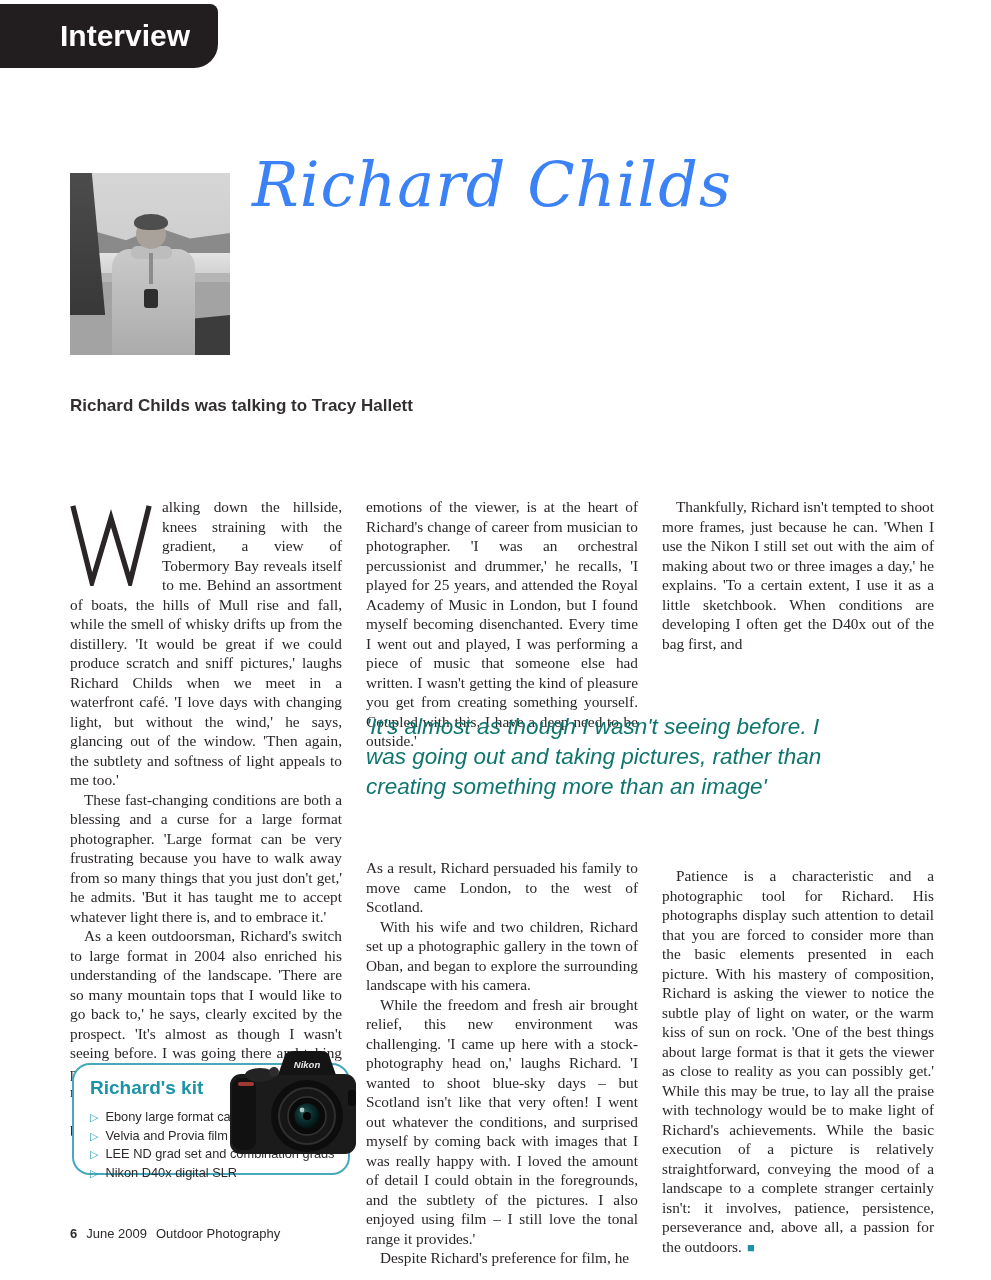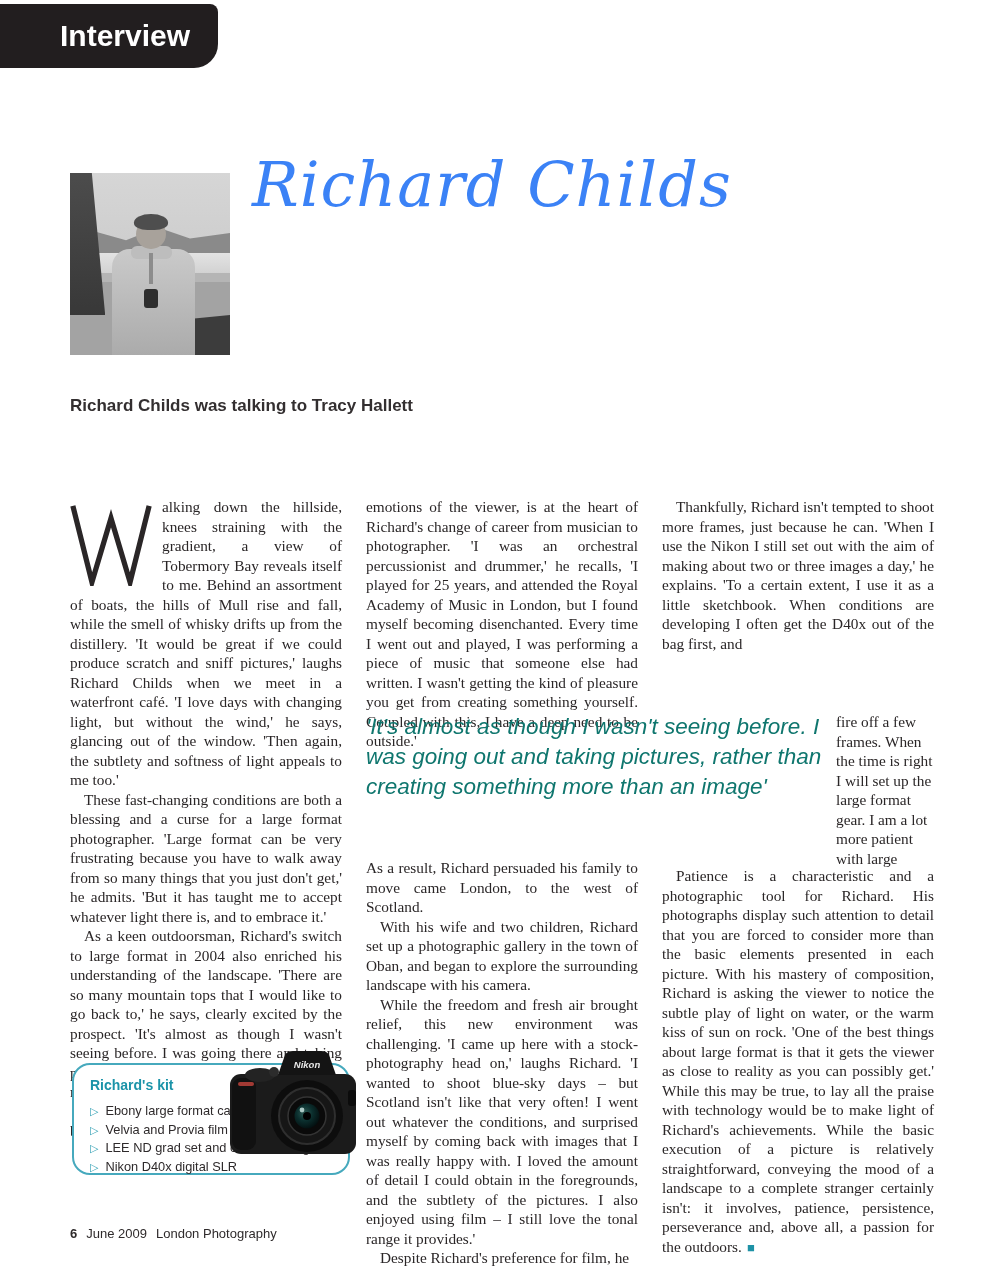--- a/index.html
+++ b/index.html
@@ -79,21 +79,21 @@
   }
   .endmark { color:#1e92a6; font-size:13px; letter-spacing:0; margin-left:5px; }
 
   
   .kitbox {
     position:absolute; left:72px; top:1063px; width:278px; height:112px;
     border:2.5px solid #46a9bd; border-radius:18px; background:#ffffff; box-sizing:border-box;
   }
   .kit-title {
     margin:12px 0 0 16px; font-family:"Liberation Sans","DejaVu Sans",sans-serif;
-    font-size:14px; font-weight:bold; color:#1b93a8;
+    font-size:19px; font-weight:bold; color:#1b93a8;
   }
   .kitlist {
     margin:9px 0 0 16px; padding:0; list-style:none;
     font-family:"Liberation Sans","DejaVu Sans",sans-serif;
     font-size:12.8px; line-height:18.5px; color:#2e2a2b; white-space:nowrap;
   }
   .kitlist li { display:flex; gap:7px; align-items:baseline; }
   .kit-bullet { color:#2a9cb1; font-size:11px; }
 
   .camera-svg { position:absolute; left:222px; top:1044px; }
@@ -156,21 +156,20 @@
     <p>As a result, Richard persuaded his family to move came London, to the west of Scotland.</p>
     <p class="ind">With his wife and two children, Richard set up a photographic gallery in the town of Oban, and began to explore the surrounding landscape with his camera.</p>
     <p class="ind">While the freedom and fresh air brought relief, this new environment was challenging. 'I came up here with a stock-photography head on,' laughs Richard. 'I wanted to shoot blue-sky days – but Scotland isn't like that very often! I went out whatever the conditions, and surprised myself by coming back with images that I was really happy with. I loved the amount of detail I could obtain in the foregrounds, and the subtlety of the pictures. I also enjoyed using film – I still love the tonal range it provides.'</p>
     <p class="ind">Despite Richard's preference for film, he</p>
   </div>
 
   <div class="col" id="col3a">
     <p class="ind">Thankfully, Richard isn't tempted to shoot more frames, just because he can. 'When I use the Nikon I still set out with the aim of making about two or three images a day,' he explains. 'To a certain extent, I use it as a little sketchbook. When conditions are developing I often get the D40x out of the bag first, and</p>
   </div>
 
-  <div class="narrow">fire off a few frames. When the time is right I will set up the large format gear. I am a lot more patient with large</div>
 
   <div class="col" id="col3b">
     <p class="ind">
       <span>Patience is a characteristic and a photographic tool for Richard. His photographs display such attention to detail that you are forced to consider more than the basic elements presented in each picture. With his mastery of composition, Richard is asking the viewer to notice the subtle play of light on water, or the warm kiss of sun on rock. 'One of the best things about large format is that it gets the viewer as close to reality as you can possibly get.' While this may be true, to lay all the praise with technology would be to make light of Richard's achievements. While the basic execution of a picture is relatively straightforward, conveying the mood of a landscape to a complete stranger certainly isn't: it involves, patience, persistence, perseverance and, above all, a passion for the outdoors.</span><span class="endmark">■</span>
     </p>
   </div>
 
   <div class="kitbox">
     <div class="kit-title">Richard's kit</div>
     <ul class="kitlist">
@@ -211,16 +210,16 @@
     <circle cx="85" cy="72" r="36" fill="#0d0d0d"></circle>
     <circle cx="85" cy="72" r="28" fill="#161616" stroke="#2f2f2f" stroke-width="2"></circle>
     <circle cx="85" cy="72" r="19" fill="#0a0a0a" stroke="#343434" stroke-width="1.5"></circle>
     <circle cx="85" cy="72" r="12.5" fill="url(#lensGlass)"></circle>
     <circle cx="85" cy="72" r="4" fill="#000000"></circle>
     <circle cx="80" cy="66" r="2.4" fill="#cfe8e6" opacity="0.8"></circle>
     <rect x="126" y="46" width="8" height="16" rx="3" fill="#0b0b0b"></rect>
   </svg>
 
   <div class="footer">
-    <span class="num">6</span><span class="issue">June 2009</span><span>London Photography</span>
+    <span class="num">6</span><span class="issue">June 2009</span><span>Outdoor Photography</span>
   </div>
 
 </div>
 
 </body></html>

